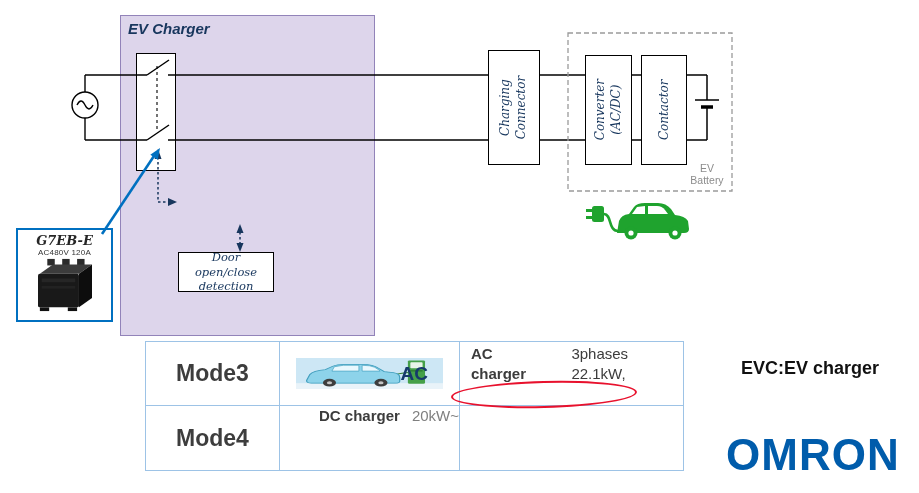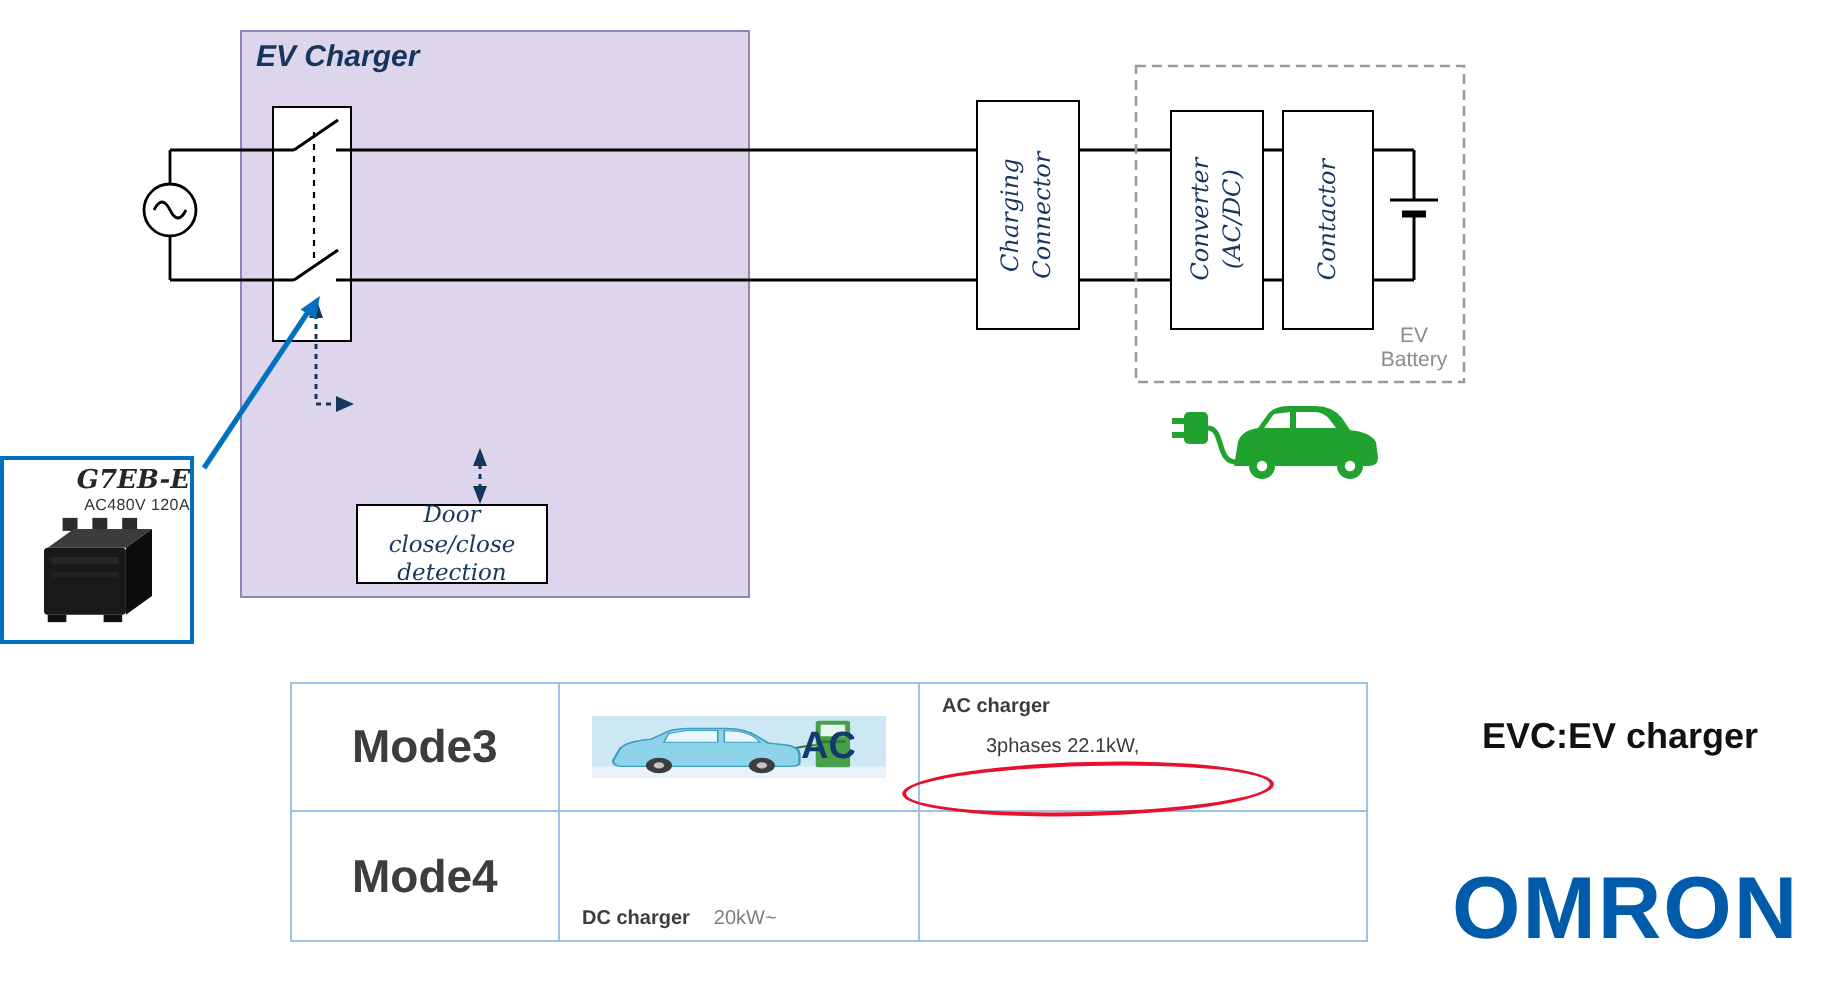--- a/index.html
+++ b/index.html
@@ -1,19 +1,19 @@
 <!DOCTYPE html>
 <html style="--purple-fill: #ddd5eb; --purple-border: #9283b9; --navy: #17365d; --dash-gray: #9a9a9a; --green: #1fa32e; --callout-blue: #0070c0; --table-border: #9dc3e6; --highlight-red: #e8112d; --omron-blue: #005CAB; --text-dark: #3c3c3c; --text-gray: #7f7f7f;"><head>
 <meta charset="utf-8">
 <style>
   *{margin:0;padding:0;box-sizing:border-box}
   body{font-family:"Liberation Sans",sans-serif;background:#fff}
   .stage{position:relative;width:919px;height:493px;background:#fff;overflow:hidden}
 
-  .purple-region{position:absolute;left:120px;top:15px;width:255px;height:284px;
+  .purple-region{position:absolute;left:120px;top:15px;width:255px;height:321px;
     background:var(--purple-fill,#ddd5eb);border:1px solid var(--purple-border,#9283b9);z-index:1}
   .ev-charger-label{position:absolute;left:7px;top:4px;font-style:italic;font-weight:bold;
     font-size:15px;color:var(--navy,#17365d)}
 
   .box{position:absolute;background:#fff;border:1.3px solid #000;z-index:2;
     display:flex;align-items:center;justify-content:center}
   .switch-box{left:136px;top:53px;width:40px;height:118px}
   .control-box{left:178px;top:187px;width:120px;height:36px}
   .door-box{left:178px;top:252px;width:96px;height:40px}
   .charging-box{left:488px;top:50px;width:52px;height:115px}
@@ -21,43 +21,43 @@
   .contactor-box{left:641px;top:55px;width:46px;height:110px}
 
   .script-text{display:block;font:italic 12px "DejaVu Serif",serif;color:var(--navy,#17365d);
     text-align:center;white-space:pre-line;line-height:1.3}
   .small{font-size:11.5px}
   .vtext{transform:rotate(-90deg);white-space:pre}
 
   .ev-battery-label{position:absolute;left:686px;top:162px;width:42px;text-align:center;
     font-size:10.5px;color:#8c8c8c;line-height:1.15;white-space:pre-line;z-index:2}
 
-  .g7eb-box{position:absolute;left:0;top:228px;width:97px;height:94px;background:#fff;
-    border:2px solid var(--callout-blue,#0070c0);z-index:2;text-align:right}
+  .g7eb-box{position:absolute;left:16px;top:228px;width:97px;height:94px;background:#fff;
+    border:2px solid var(--callout-blue,#0070c0);z-index:2;text-align:center}
   .g7eb-title{font:italic bold 13px "DejaVu Serif",serif;color:#262626;margin-top:3px}
   .g7eb-rating{font-size:8px;color:#333;letter-spacing:.2px}
   .relay-img{display:block;margin:1px auto 0}
 
   .overlay{position:absolute;left:0;top:0;z-index:3;pointer-events:none}
 
   .mode-table{position:absolute;left:145px;top:341px;display:grid;
     grid-template-columns:134px 180px 223px;grid-auto-rows:64px;
     border:1px solid var(--table-border,#9dc3e6);background:#fff;z-index:2}
   .cell{border-right:1px solid var(--table-border,#9dc3e6);
     border-bottom:1px solid var(--table-border,#9dc3e6);position:relative}
   .cell:nth-child(3n){border-right:none}
   .cell:nth-child(n+4){border-bottom:none}
   .mode-cell{display:flex;align-items:center;padding-left:30px;font-size:23px;
     font-weight:bold;color:#3d3d3d}
   .img-cell{padding:16px;overflow:hidden}
   .car-photo{display:block;width:100%;height:100%}
   .badge{position:absolute;right:31px;top:50%;transform:translateY(-50%);
     font-size:19px;font-weight:bold;color:#16396b}
-  .desc-cell{display:flex;flex-direction:column;justify-content:flex-start;
-    padding:2px 0 0 11px;font-size:10px;color:var(--text-dark,#3c3c3c);line-height:20px}
+  .desc-cell{display:flex;justify-content:flex-start;
+    padding:2px 0 0 11px;font-size:15px;color:var(--text-dark,#3c3c3c);line-height:20px}
   .desc-cell.center{justify-content:flex-end;padding-top:0}
   .desc-title{font-weight:bold}
   .desc-extra{color:var(--text-gray,#7f7f7f);margin-left:12px;font-weight:normal}
   .desc-line.l1{margin-left:22px}
   .desc-line.l2{margin-left:11px}
   .desc-cell span:empty,.desc-line:empty{display:none}
 
   .red-ellipse{position:absolute;left:451px;top:381px;width:186px;height:27px;
     border:2.5px solid var(--highlight-red,#e8112d);border-radius:50%;
     transform:rotate(-1.5deg);z-index:4}
@@ -71,21 +71,21 @@
 <div class="stage">
 
   <div class="purple-region">
     <div class="ev-charger-label">EV Charger</div>
   </div>
 
   <div class="box switch-box"></div>
 
 
   <div class="box door-box">
-    <span class="script-text small">Door close/close
+    <span class="script-text small">Door open/close
 detection</span>
   </div>
 
   <div class="box charging-box">
     <span class="script-text vtext">Charging
 Connector</span>
   </div>
 
   <div class="box converter-box">
     <span class="script-text vtext">Converter

